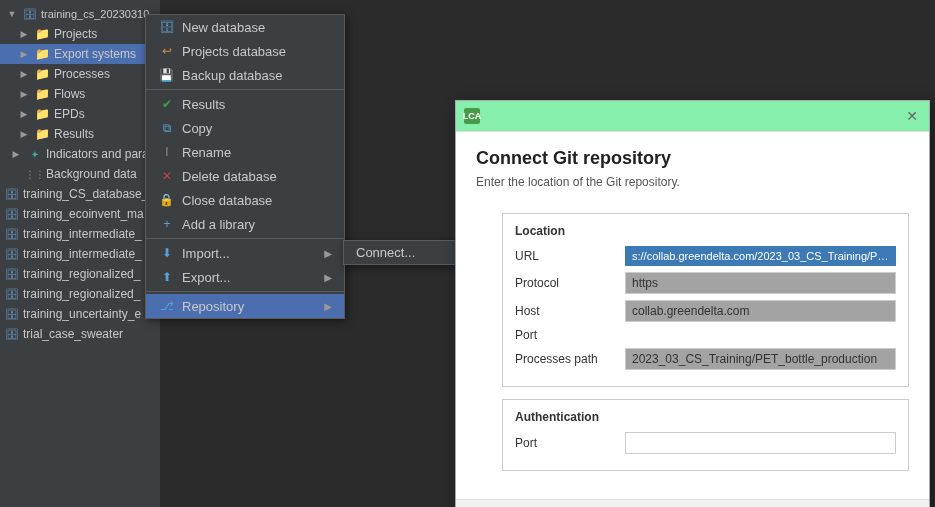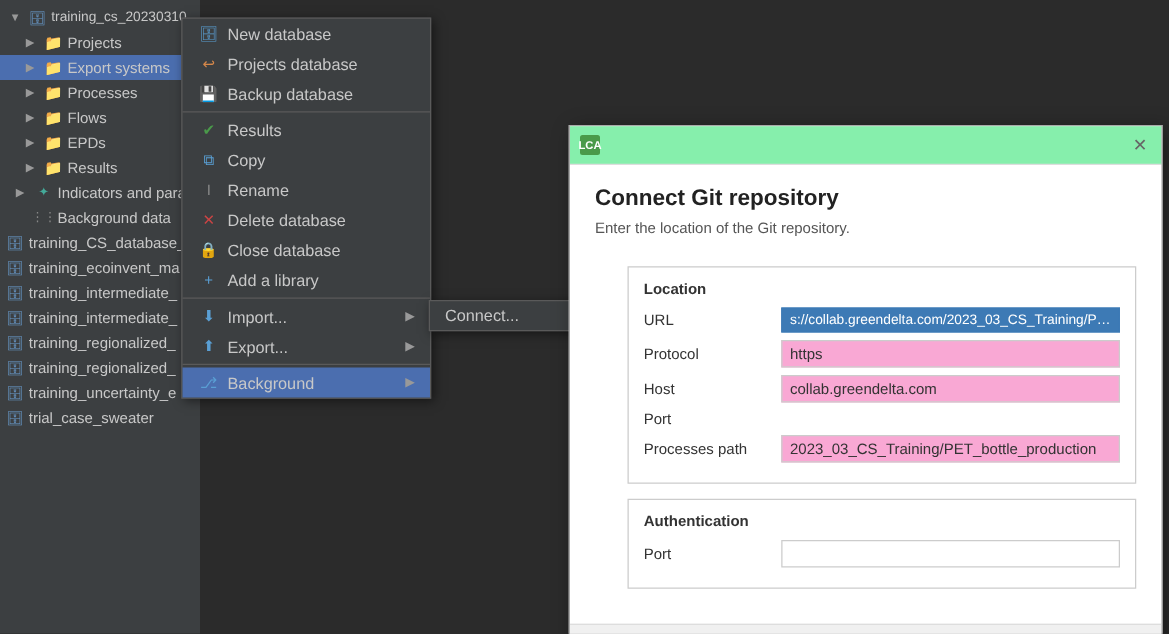--- a/index.html
+++ b/index.html
@@ -185,21 +185,21 @@
     .form-label {
       width: 110px;
       font-size: 12px;
       color: #333;
       flex-shrink: 0;
     }
     .form-value {
       flex: 1;
       font-size: 12px;
       color: #333;
-      background: #f9a8d4;
+      background: #a3a3a3;
       padding: 3px 6px;
       border: 1px solid #ccc;
     }
     .form-value.highlighted {
       background: #3d7ab5;
       color: #fff;
       border-color: #3d7ab5;
     }
     .form-input {
       flex: 1;
@@ -354,21 +354,21 @@
     <span class="menu-item-arrow">▶</span>
   </div>
   <div class="menu-item">
     <span class="menu-item-icon icon-blue">⬆</span>
     <span>Export...</span>
     <span class="menu-item-arrow">▶</span>
   </div>
   <div class="menu-separator"></div>
   <div class="menu-item" style="background:#4b6eaf;">
     <span class="menu-item-icon icon-blue">⎇</span>
-    <span>Background</span>
+    <span>Repository</span>
     <span class="menu-item-arrow">▶</span>
   </div>
 </div>
 
 <div class="submenu">
   <div class="menu-item">
     <span>Connect...</span>
   </div>
 </div>
 

